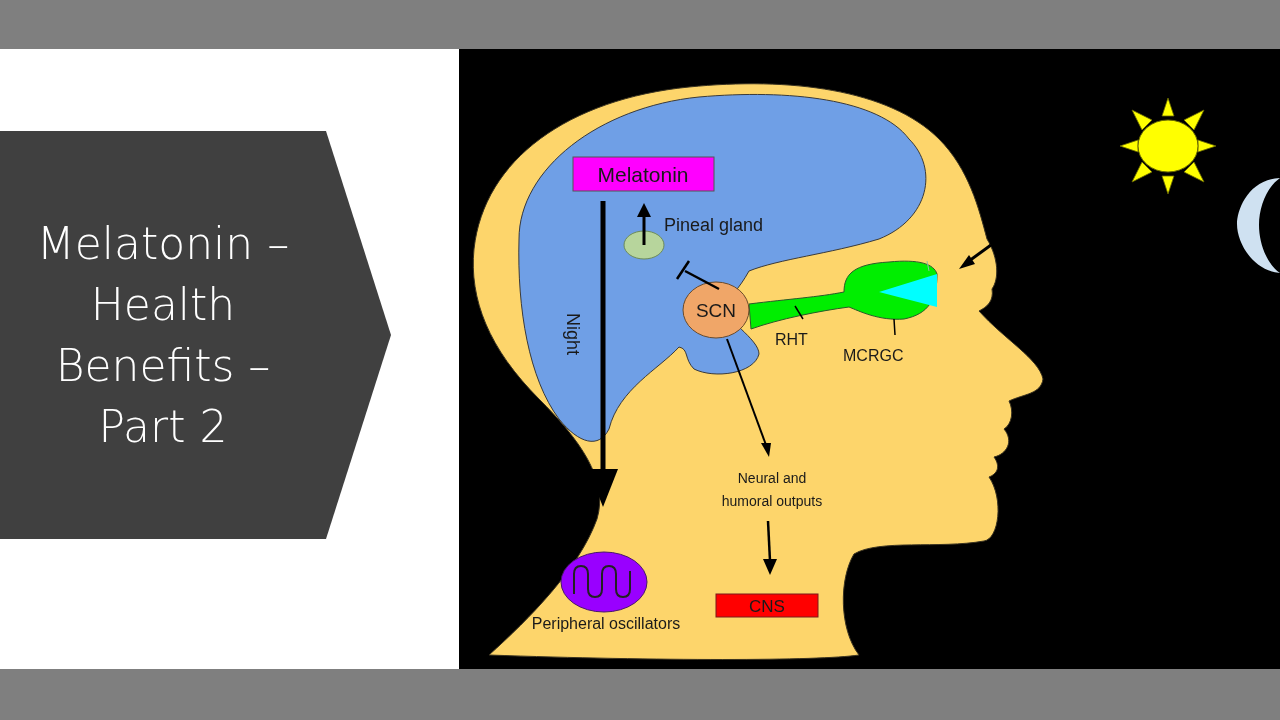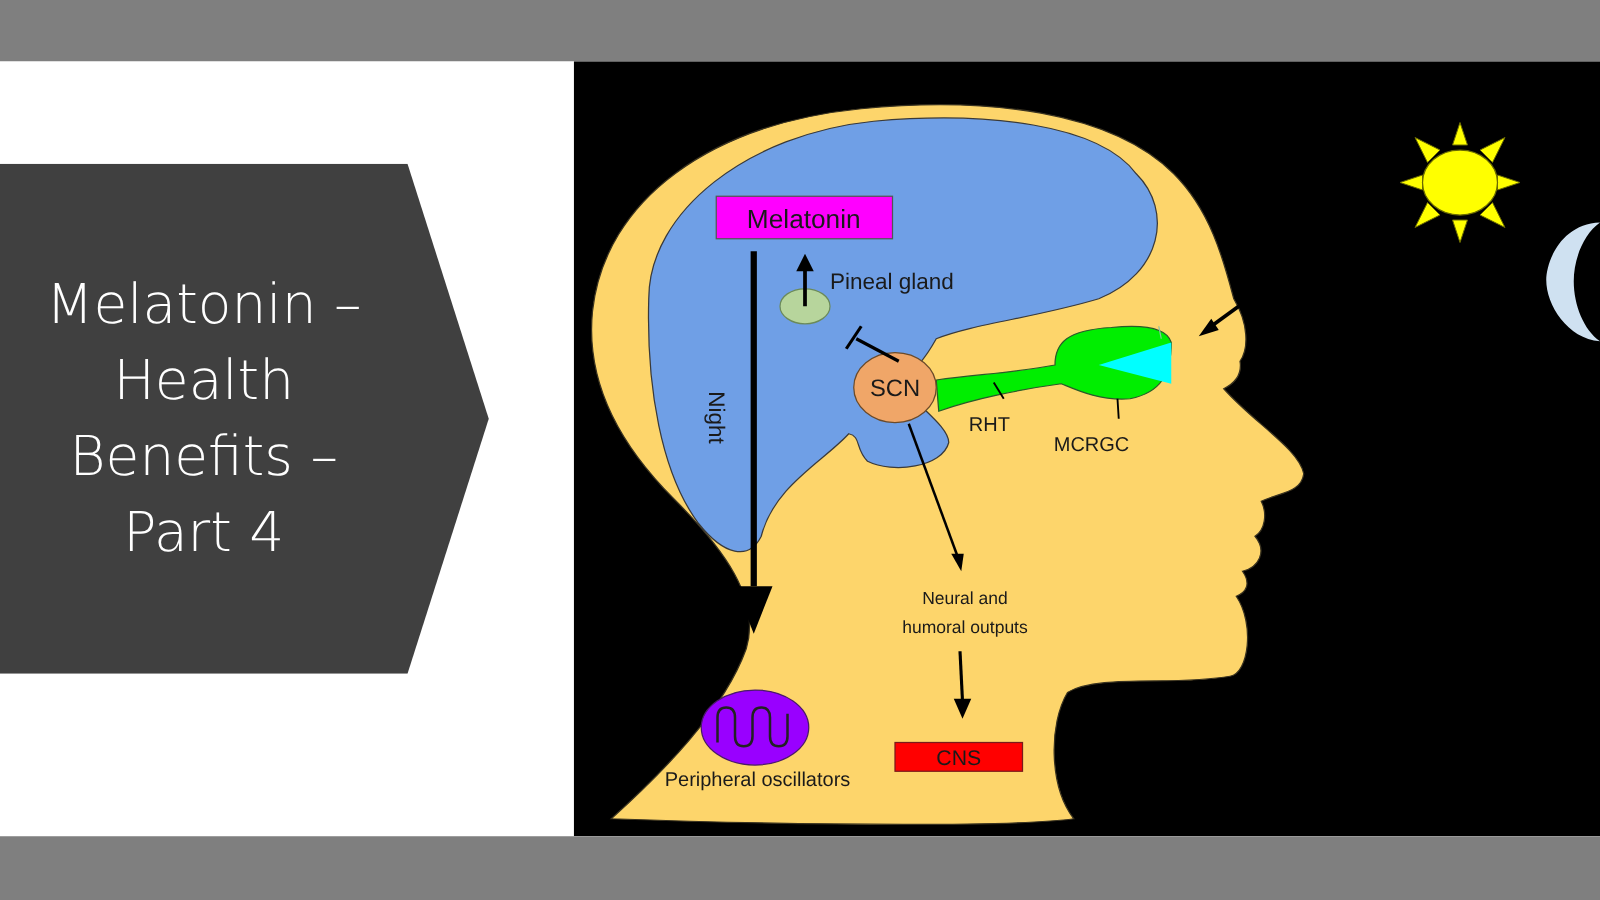--- a/index.html
+++ b/index.html
@@ -16,21 +16,21 @@
 <body>
 
 <div class="bar-top"></div>
 
 <svg class="chevron" viewBox="0 0 392 408">
   <polygon points="0,0 326,0 391,204 326,408 0,408" fill="#404040"></polygon>
 </svg>
 <div class="title-text">Melatonin –
 Health
 Benefits –
-Part 4</div>
+Part 2</div>
 
 <div class="diagram">
   <svg width="821" height="620" viewBox="0 0 821 620">
     <rect x="0" y="0" width="821" height="620" fill="#000000"></rect>
 
     <path fill="#fdd56b" stroke="#3a3320" stroke-width="1" d="M30,606 C70,570 120,520 138,470 C150,430 120,390 80,350 C30,300 10,250 15,200
          C25,110 110,50 230,38 C330,28 430,40 480,90 C510,120 520,160 528,190
          C540,210 540,230 533,240 C535,252 528,258 520,262
          C545,290 580,310 584,330 C582,345 565,345 550,352 C555,362 553,375 545,380
          C555,392 548,405 535,408 C542,418 538,425 530,428 C545,450 540,490 525,492

